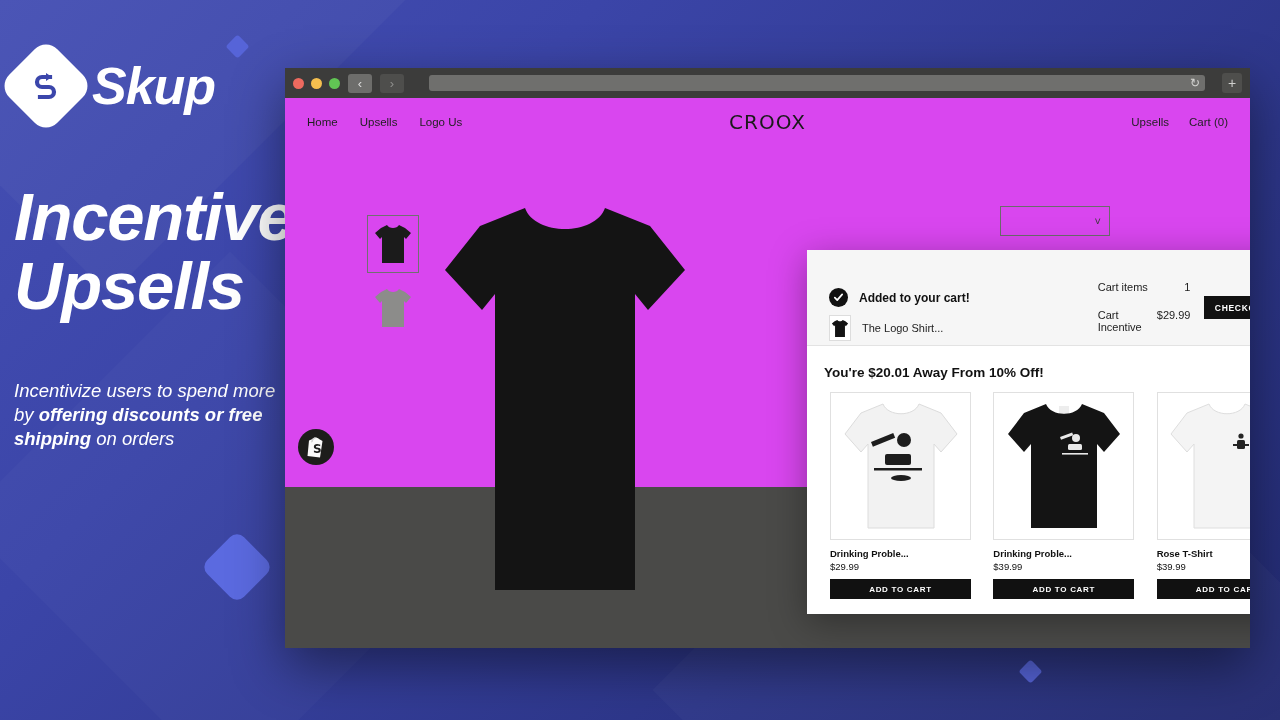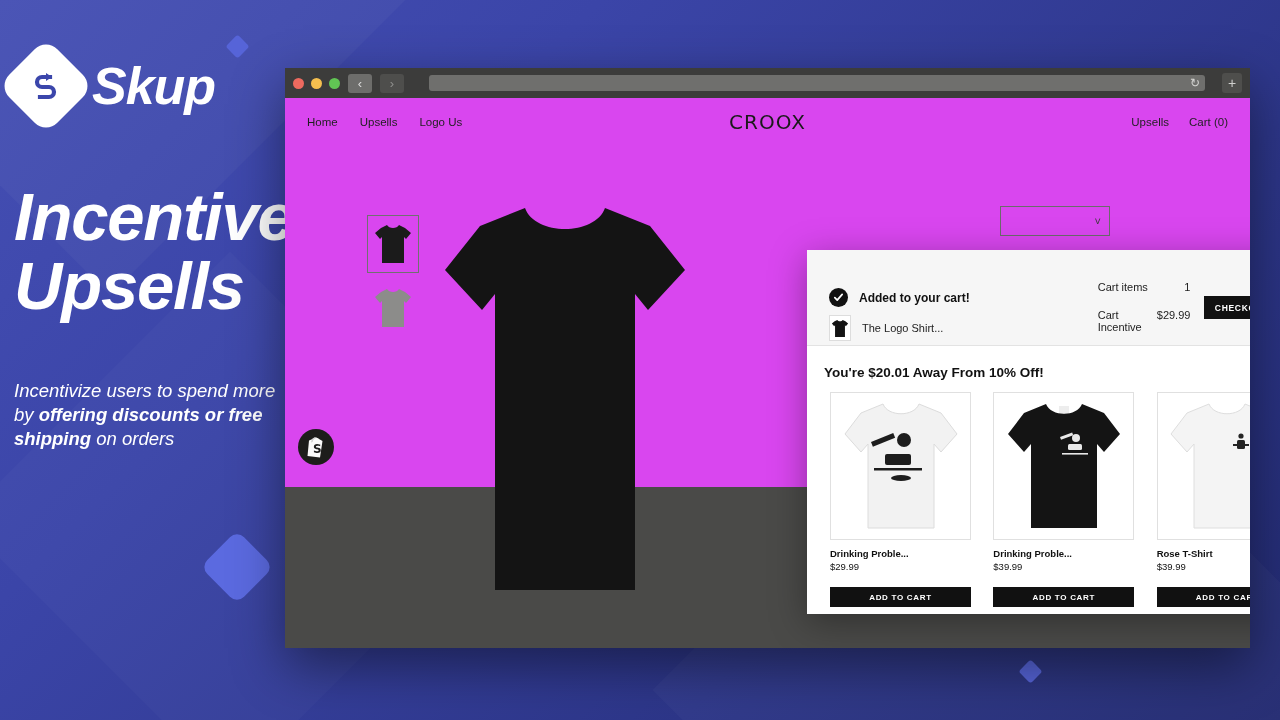--- a/index.html
+++ b/index.html
@@ -167,21 +167,21 @@
   }
   #cards { display:flex; gap:21px; padding:12px 0 0 23px; }
   .card { width:147px; }
   .card-img {
     width:141px; height:148px; border:1px solid #e0e0e0; background:#fff;
     display:flex; align-items:center; justify-content:center; overflow:hidden;
   }
   .card-title { font-size:9.5px; font-weight:bold; color:#111; margin-top:8px; }
   .card-price { font-size:9.5px; color:#111; margin-top:2px; }
   .card-btn {
-    margin-top:15px; width:141px; height:20px; background:#111; color:#fff;
+    margin-top:7px; width:141px; height:20px; background:#111; color:#fff;
     font-size:8px; font-weight:bold; letter-spacing:.7px;
     display:flex; align-items:center; justify-content:center;
   }
 </style>
 </head>
 <body>
 
 <div id="bg">
   <div class="bg-tri" id="tri1"></div>
   <div class="bg-tri" id="tri2"></div>

